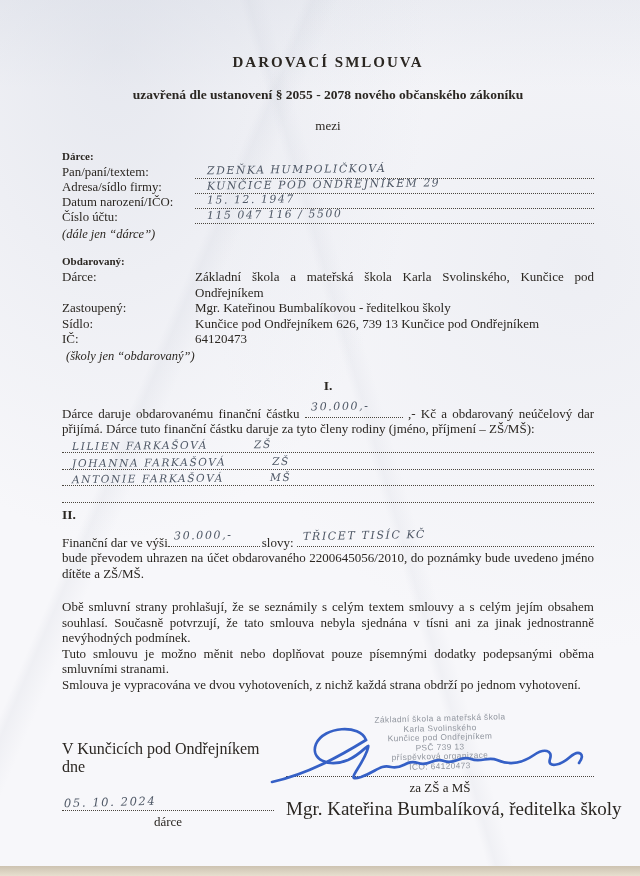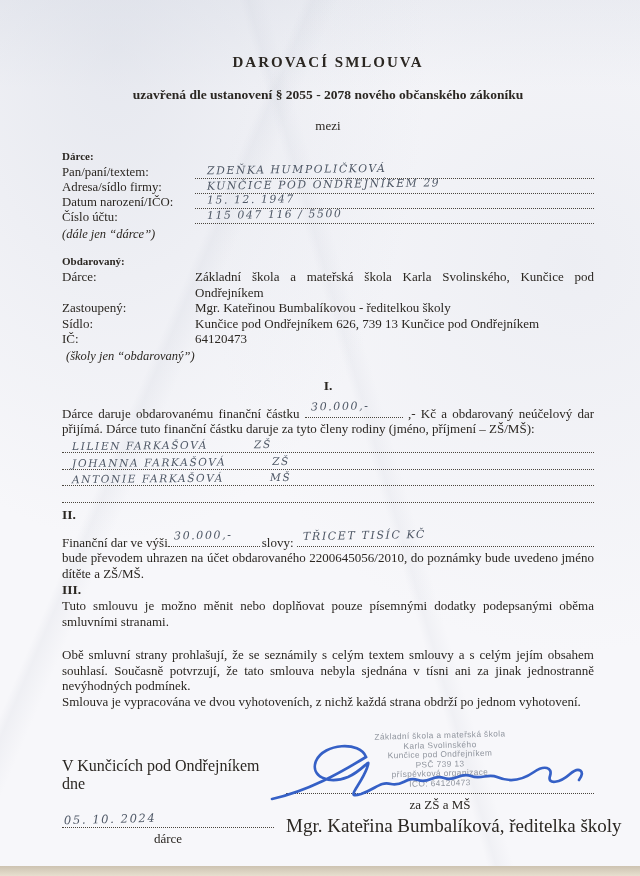--- a/index.html
+++ b/index.html
@@ -173,23 +173,22 @@
     <span class="fill fill-amount2">
         <span class="hw">30.000,-</span>
       </span>
     <span class="txt" style="margin:0 3px 0 2px;">slovy:</span>
     <span class="fill fill-words">
         <span class="hw">TŘICET TISÍC   KČ</span>
       </span>
   </div>
   <p class="just">bude převodem uhrazen na účet obdarovaného 2200645056/2010, do poznámky bude uvedeno jméno dítěte a ZŠ/MŠ.</p>
 
-  <div class="art-heading-left">III.</div>
+  <p class="just gap-par" style="margin-top:18px;">Obě smluvní strany prohlašují, že se seznámily s celým textem smlouvy a s celým jejím obsahem souhlasí. Současně potvrzují, že tato smlouva nebyla sjednána v tísni ani za jinak jednostranně nevýhodných podmínek.</p>
   <p class="just">Tuto smlouvu je možno měnit nebo doplňovat pouze písemnými dodatky podepsanými oběma smluvními stranami.</p>
-  <p class="just gap-par" style="margin-top:18px;">Obě smluvní strany prohlašují, že se seznámily s celým textem smlouvy a s celým jejím obsahem souhlasí. Současně potvrzují, že tato smlouva nebyla sjednána v tísni ani za jinak jednostranně nevýhodných podmínek.</p>
   <p class="just">Smlouva je vypracována ve dvou vyhotoveních, z nichž každá strana obdrží po jednom vyhotovení.</p>
 
   <div class="closing">
     <div class="sign-left">
       <div class="place-line">V Kunčicích pod Ondřejníkem dne</div>
       <div class="date-line">
         <span class="hw">05. 10. 2024</span>
       </div>
       <div class="caption">dárce</div>
     </div>

